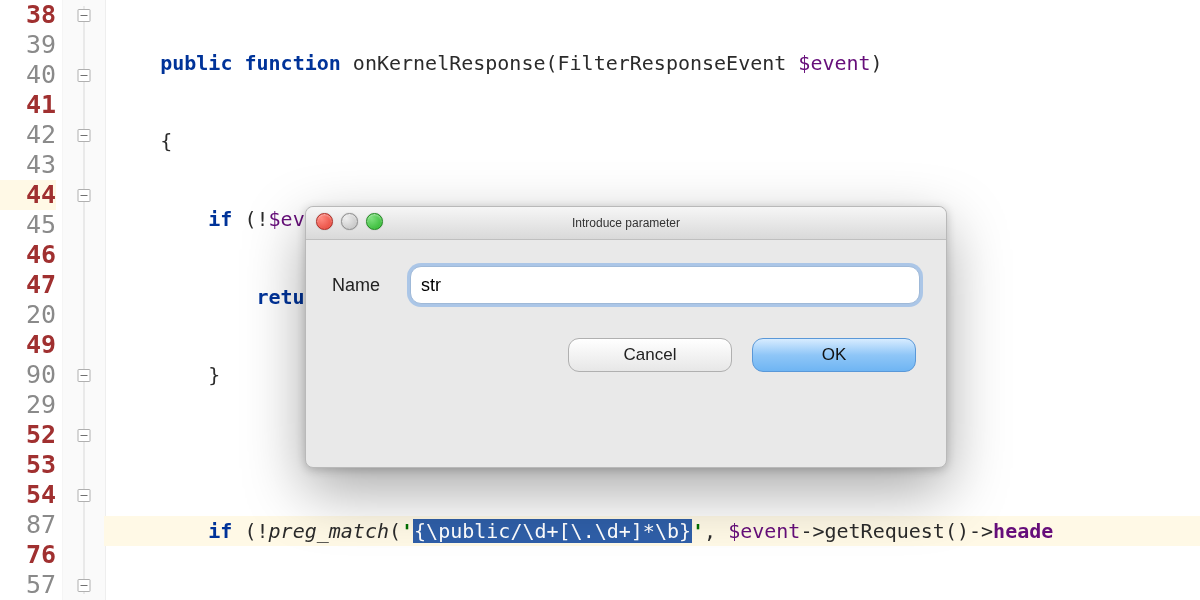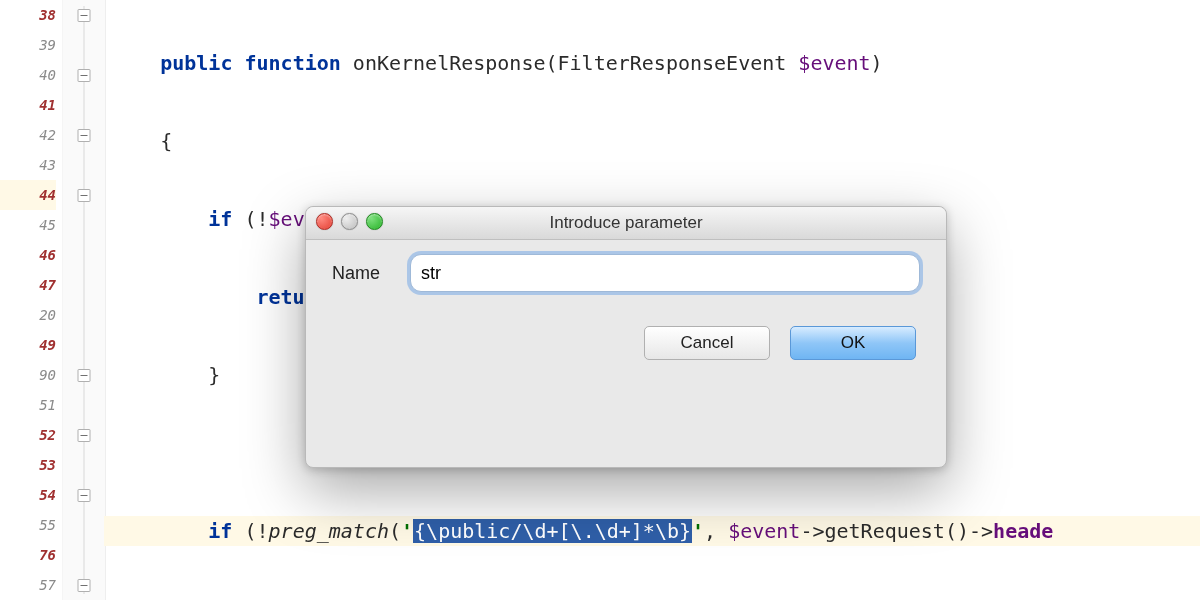--- a/index.html
+++ b/index.html
@@ -25,22 +25,21 @@
     text-align: right;
     padding-right: 6px;
     box-sizing: border-box;
     user-select: none;
   }
   .gutter .ln {
     height: 30px;
     line-height: 30px;
     color: #8a8a8a;
     font-family: Menlo, Monaco, monospace;
-    font-size: 14px;
-    font-style: italic;
+    font-size: 25px;
   }
   .gutter .ln.red { color: #a03030; font-weight: 600; }
   .gutter .ln.hl  { background: #fff9e6; text-align: right; }
   .fold {
     position: absolute;
     left: 62px;
     top: 0;
     width: 42px;
     height: 600px;
     background: #fafafa;
@@ -112,42 +111,42 @@
   }
   .titlebar {
     height: 32px;
     background: linear-gradient(#f6f6f6, #d9d9d9);
     border-bottom: 1px solid #bfbfbf;
     border-radius: 8px 8px 0 0;
     position: relative;
     display: flex;
     align-items: center;
     justify-content: center;
-    font-size: 17px;
+    font-size: 12px;
     color: #333;
   }
   .traffic {
     position: absolute;
     left: 10px;
     top: 6px;
     display: flex;
     gap: 8px;
   }
   .tl {
     width: 15px;
     height: 15px;
     border-radius: 50%;
     box-shadow: inset 0 1px 2px rgba(255,255,255,.5), 0 0 1px rgba(0,0,0,.4);
     cursor: pointer;
   }
   .tl.red    { background: radial-gradient(circle at 30% 30%, #ff8a80, #e33e32); border:1px solid #b02a22;}
   .tl.yellow { background: radial-gradient(circle at 30% 30%, #eee, #bcbcbc); border:1px solid #8e8e8e;}
   .tl.green  { background: radial-gradient(circle at 30% 30%, #7ee07e, #27b327); border:1px solid #1d8a1d;}
   .dlgbody {
-    padding: 14px 26px 20px 26px;
+    padding: 26px 26px 20px 26px;
   }
   .dlgrow {
     display: flex;
     align-items: center;
     gap: 18px;
   }
   .dlglabel {
     font-size: 18px;
     color: #222;
     min-width: 60px;
@@ -165,23 +164,23 @@
     font-family: "Lucida Grande", Arial, sans-serif;
   }
   .dlgbuttons {
     display: flex;
     justify-content: flex-end;
     gap: 20px;
     margin-top: 34px;
     padding-right: 4px;
   }
   .btn {
-    width: 126px;
+    width: 164px;
     height: 34px;
-    border-radius: 5px;
+    border-radius: 11px;
     font-size: 17px;
     cursor: pointer;
     font-family: "Lucida Grande", Arial, sans-serif;
   }
   .btn.cancel {
     background: linear-gradient(#ffffff, #e7e7e7);
     border: 1px solid #b0b0b0;
     color: #222;
   }
   .btn.ok {
@@ -202,25 +201,25 @@
     <div class="ln red">41</div>
     <div class="ln">42</div>
     <div class="ln">43</div>
     <div class="ln red hl">44</div>
     <div class="ln">45</div>
     <div class="ln red">46</div>
     <div class="ln red">47</div>
     <div class="ln">20</div>
     <div class="ln red">49</div>
     <div class="ln">90</div>
-    <div class="ln">51</div>
+    <div class="ln">29</div>
     <div class="ln red">52</div>
     <div class="ln red">53</div>
     <div class="ln red">54</div>
-    <div class="ln">55</div>
+    <div class="ln">87</div>
     <div class="ln red">76</div>
     <div class="ln">57</div>
   </div>
 
   <div class="fold">
     <div class="vline" style="top:6px;height:588px"></div>
     <div class="mark" style="top:9px"></div>
     <div class="mark" style="top:69px"></div>
     <div class="mark" style="top:129px"></div>
     <div class="mark" style="top:189px"></div>

